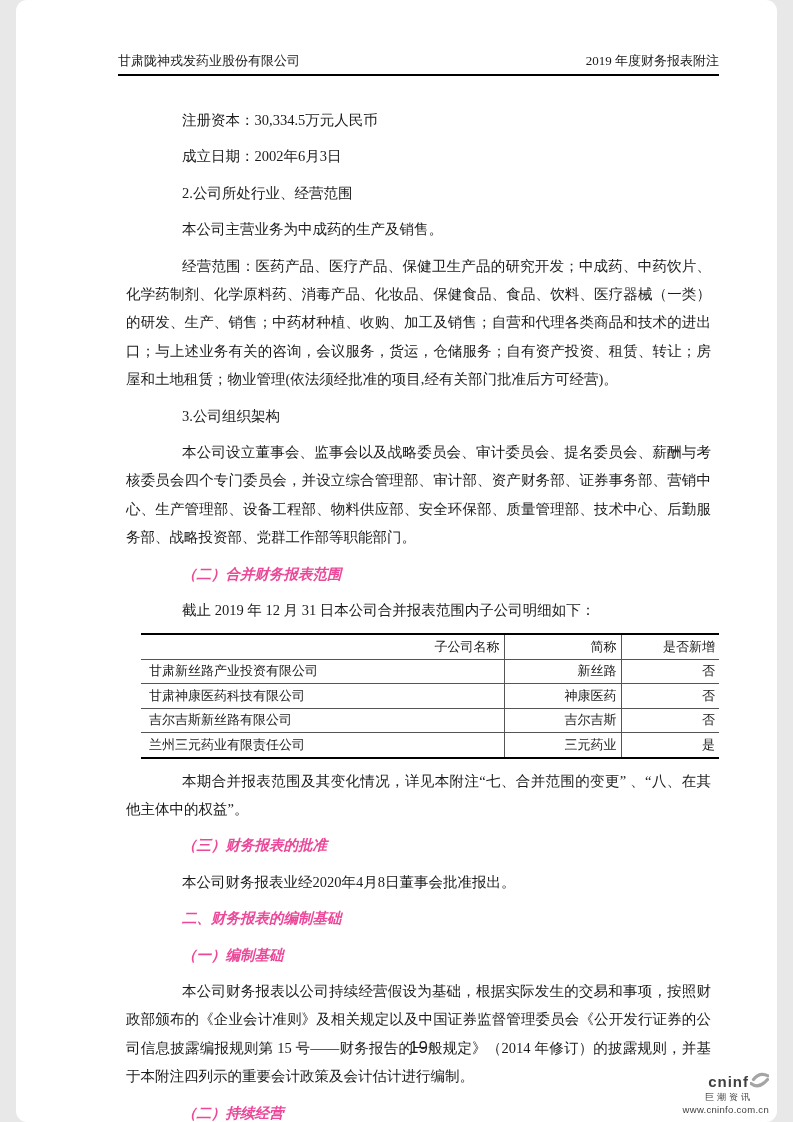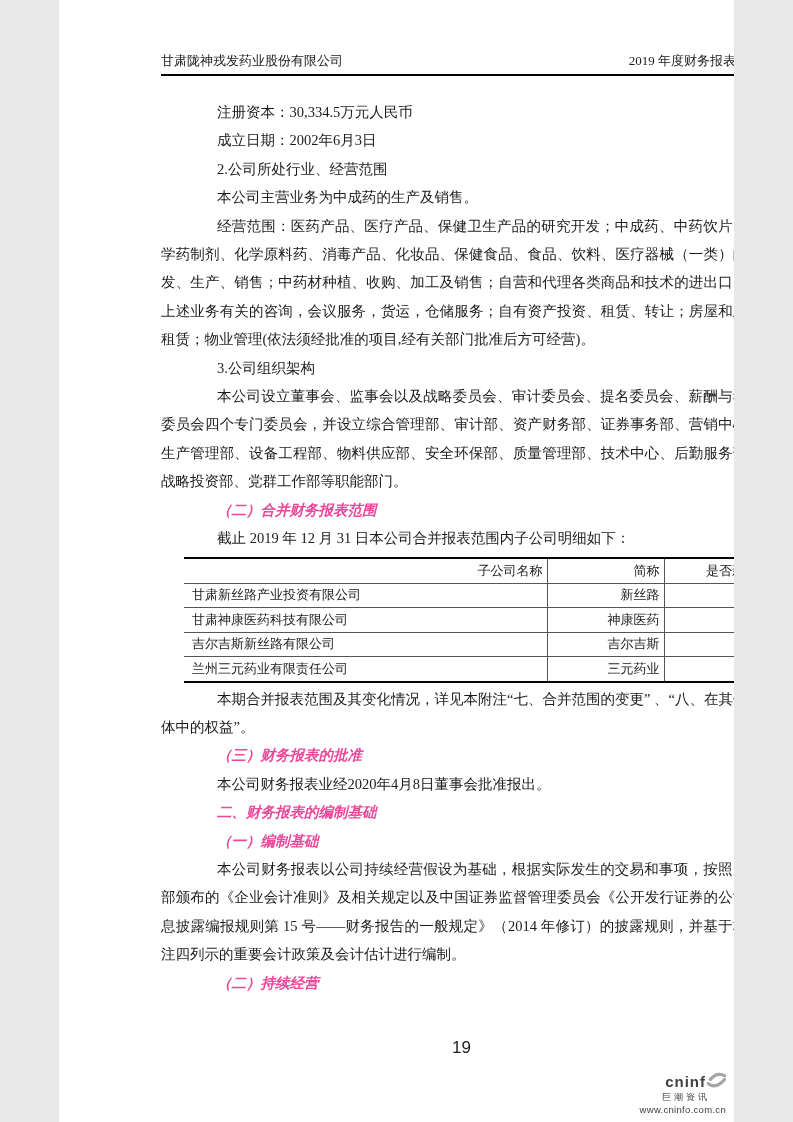--- a/index.html
+++ b/index.html
@@ -1,39 +1,40 @@
 <!DOCTYPE html>
 <html><head>
 <meta charset="utf-8">
 <style>
   html,body { margin:0; padding:0; background:#e8e8e8; }
   .page {
     position:relative;
-    width:675px; height:1122px;
+    width:761px; height:1122px;
     margin:0 auto;
     background:#ffffff;
     font-family:"Liberation Serif","DejaVu Serif",serif;
     color:#1b1b1b;
     overflow:hidden;
+    border-radius:11px;
   }
   
   .page-header {
     position:absolute; left:102px; top:52px; width:601px;
     display:flex; justify-content:space-between; align-items:flex-end;
     font-size:13px; line-height:17px;
     padding-bottom:5px;
     border-bottom:2px solid #000;
   }
   
   .content {
     position:absolute; left:102px; top:98px; width:601px;
     font-size:14.5px; line-height:28.4px;
     text-align:justify;
   }
-  .content p { margin:0; text-indent:56px; }
+  .content p { margin:8px; text-indent:56px; }
   .heading {
     font-family:"Liberation Sans","DejaVu Sans",sans-serif;
     font-weight:bold; color:#ec4899;
     text-align:left;
     font-style:italic;
   }
   .h-paren { text-indent:48px; }
   .h-num   { text-indent:41px; } .mt4 { margin-top:4px; } .mt6 { margin-top:6px; }
   
   .tbl-wrap { margin:4px 0 2px 23px; }

